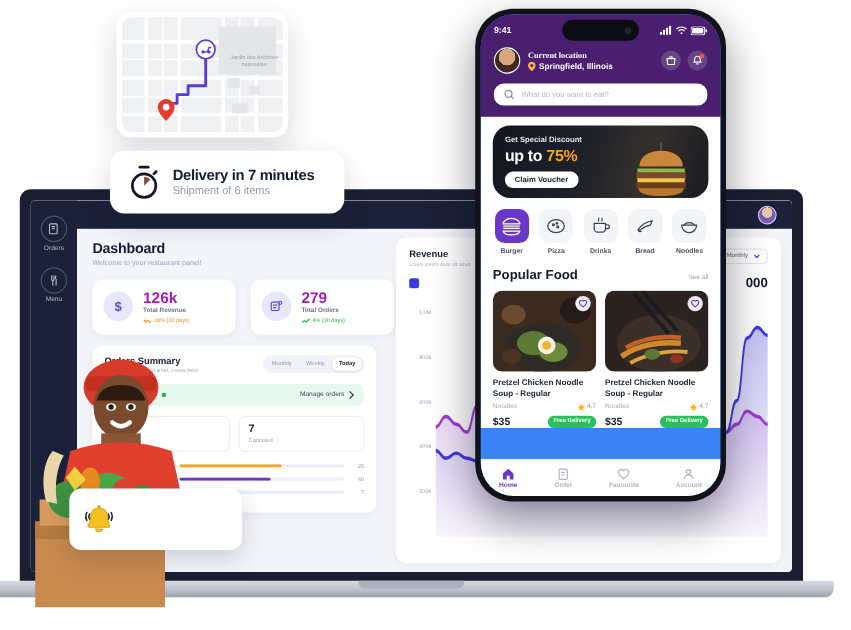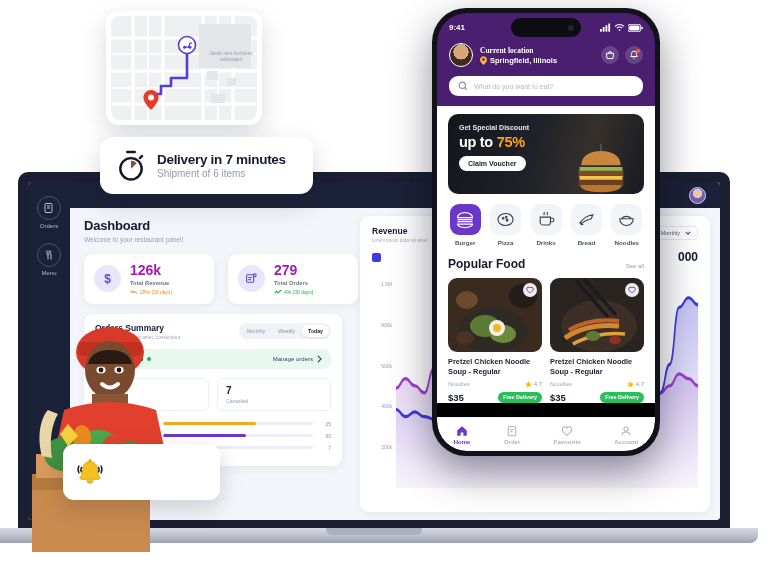--- a/index.html
+++ b/index.html
@@ -155,21 +155,21 @@
   #courier { position: absolute; left: 6px; top: 278px; width: 232px; height: 278px; z-index: 30; }
 
   
   #phone {
     position: absolute; left: 432px; top: 8px; width: 228px; height: 448px;
     background: #12131a; border-radius: 34px; padding: 5px; z-index: 35;
     box-shadow: 0 16px 40px rgba(10,12,30,.45);
   }
   .ph-screen {
     width: 100%; height: 100%; border-radius: 30px; overflow: hidden;
-    background: #000000; position: relative;
+    background: #3b82f6; position: relative;
   }
   .ph-top { background: #4a1f70; padding: 6px 12px 10px; position: relative; }
   .ph-status { display: flex; align-items: center; justify-content: space-between; height: 17px; }
   .ph-time { font-size: 8px; font-weight: 700; color: #fff; }
   .ph-icons { display: flex; align-items: center; gap: 3px; color: #fff; }
   .notch {
     position: absolute; left: 50%; transform: translateX(-50%); top: 5px;
     width: 70px; height: 19px; background: #0c0d12; border-radius: 11px;
     display: flex; align-items: center; justify-content: flex-end; padding-right: 7px;
   }
@@ -189,21 +189,21 @@
   }
   .ph-badge { position: absolute; top: 3px; right: 3.5px; width: 4px; height: 4px; border-radius: 50%; background: #ff5a3c; }
   .ph-search {
     margin-top: 9px; background: #fff; border-radius: 9px; height: 20px;
     display: flex; align-items: center; gap: 6px; padding: 0 9px;
   }
   .ph-search-ph { font-size: 7px; color: #b4b8c4; }
 
   .ph-body { padding: 8px 11px 0; background: #fff; }
   .promo {
-    height: 80px; border-radius: 10px; overflow: hidden; position: relative;
+    height: 66px; border-radius: 16px; overflow: hidden; position: relative;
     background: linear-gradient(105deg,#14161c 0%, #1e2129 42%, #35302c 70%, #191b21 100%);
     padding: 10px 11px;
   }
   .promo-t { font-size: 7px; color: #e7e8ec; font-weight: 600; }
   .promo-b { font-size: 14.5px; font-weight: 700; color: #fff; margin-top: 3px; letter-spacing: -.3px; }
   .promo-pct { color: #ffa215; }
   .promo-btn {
     margin-top: 6px; display: inline-block; background: #fff; color: #1b1d24;
     font-size: 7px; font-weight: 600; border-radius: 9px; padding: 4px 9px; cursor: pointer;
   }

